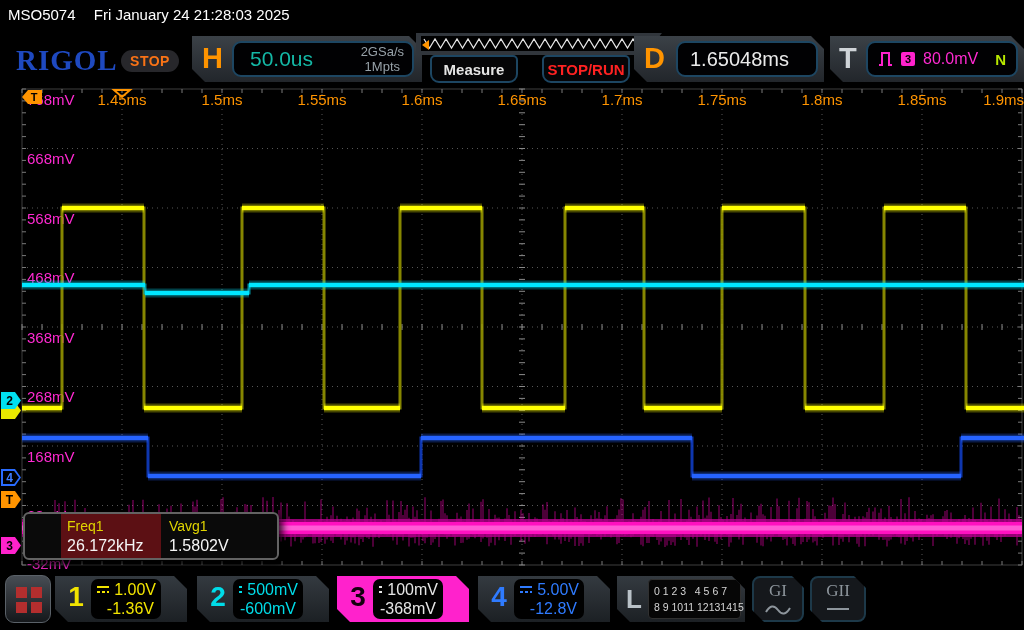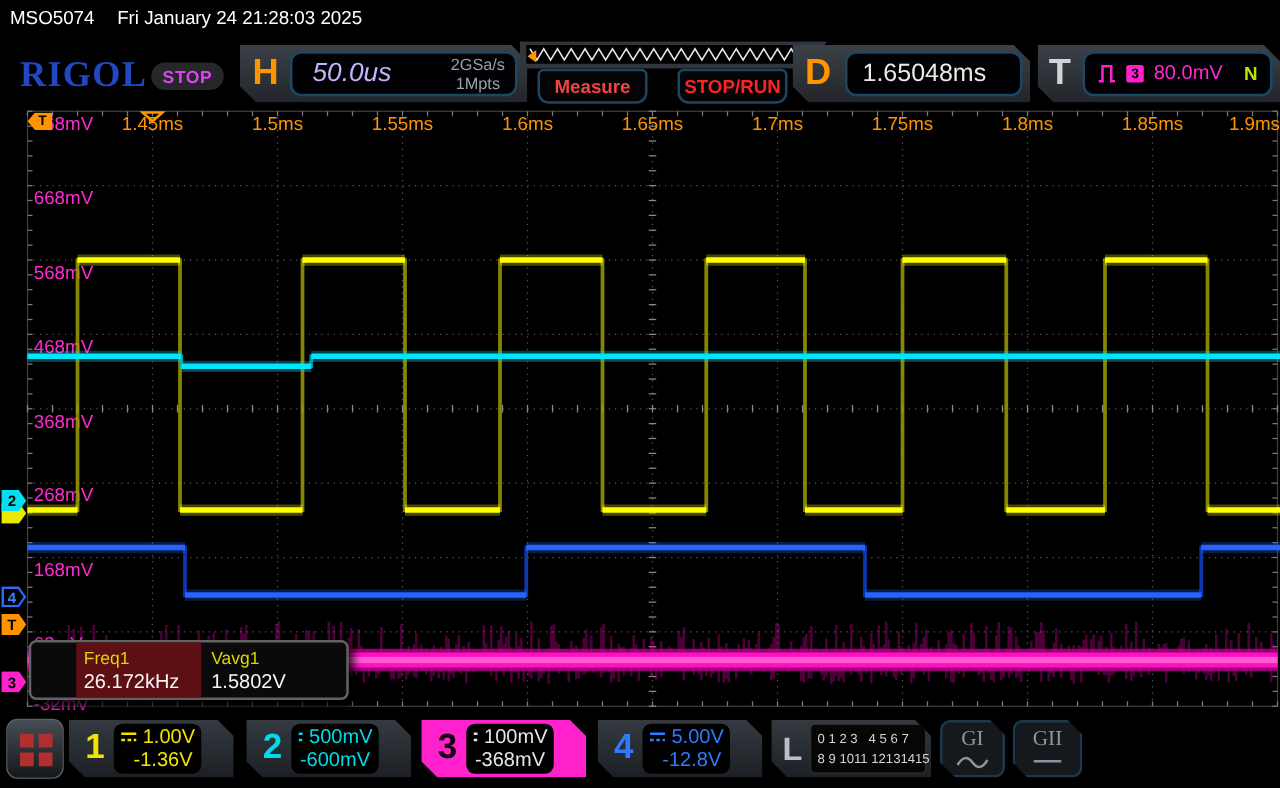--- a/index.html
+++ b/index.html
@@ -8,41 +8,41 @@
   .abs{position:absolute;}
 
   
   #titlebar{position:absolute;left:8px;top:6px;color:#fff;font-size:15px;}
   #titlebar .model{margin-right:14px;}
 
   
   #logo{position:absolute;left:16px;top:44px;color:#1e49c0;font-family:"Liberation Serif",serif;
     font-weight:900;font-size:29px;letter-spacing:1px;}
   #runstate{position:absolute;left:121px;top:50px;width:58px;height:22px;border-radius:12px;
-    background:#27272b;color:#d946ef;font-weight:bold;font-size:14px;display:flex;
+    background:#27272b;color:#f97316;font-weight:bold;font-size:14px;display:flex;
     align-items:center;justify-content:center;letter-spacing:.5px;}
   .obox{position:absolute;background:linear-gradient(#3b4147,#22262b);
     clip-path:polygon(0 0,calc(100% - 13px) 0,100% 13px,100% 100%,13px 100%,0 calc(100% - 13px));}
   .tabletter{position:absolute;top:6px;font-size:29px;font-weight:bold;color:#ff9400;}
   .tabletter.gray{color:#cfd4d8;}
   .ibox{position:absolute;top:5px;height:36px;background:#010103;border:2px solid #1d4662;
     border-radius:9px;box-sizing:border-box;display:flex;align-items:center;}
   #hbox{left:192px;top:36px;width:230px;height:46px;}
   #hbox .ibox{left:40px;width:182px;}
-  #hbox .tb{color:#c4b5fd;font-size:21px;margin-left:16px;font-style:italic;}
+  #hbox .tb{color:#14b8a6;font-size:21px;margin-left:16px;}
   #hbox .rate{margin-left:auto;margin-right:8px;text-align:center;color:#97a1a8;font-size:13px;line-height:15px;}
   #ribbonpanel{position:absolute;left:416px;top:33px;width:246px;height:22px;background:#31363c;
     clip-path:polygon(0 0,100% 0,93% 100%,0 100%);}
   #ribbonstrip{position:absolute;left:5px;top:3px;width:224px;height:15px;background:#000;}
   #ribbonarrow{position:absolute;left:1px;top:4px;width:0;height:0;border:5px solid transparent;
     border-right:7px solid #ff9400;border-left:0;}
   .softbtn{position:absolute;top:55px;width:88px;height:28px;background:#050507;border:2px solid #1d4662;
     border-radius:5px 5px 9px 9px;box-sizing:border-box;display:flex;align-items:center;justify-content:center;
     font-size:15px;font-weight:bold;}
-  #measurebtn{left:430px;color:#ef4444;text-align:right;}
+  #measurebtn{left:430px;color:#e5e5e5;text-align:right;}
   #stoprunbtn{left:542px;color:#ff2222;}
   #dbox{left:634px;top:36px;width:190px;height:46px;}
   #dbox .ibox{left:42px;width:142px;}
   #dbox .dval{color:#eaeaea;font-size:20px;margin-left:12px;}
   #tbox{left:830px;top:36px;width:194px;height:46px;}
   #tbox .ibox{left:36px;width:152px;padding:0 10px;gap:8px;}
   #tbox .tlev{color:#ff2ad1;font-size:16px;}
   #tbox .tmode{color:#b8e800;font-size:15px;font-weight:bold;margin-left:auto;}
   #trigbadge{width:14px;height:14px;background:#ff22cc;border-radius:2px;color:#000;font-size:11px;
     font-weight:bold;display:flex;align-items:center;justify-content:center;}

